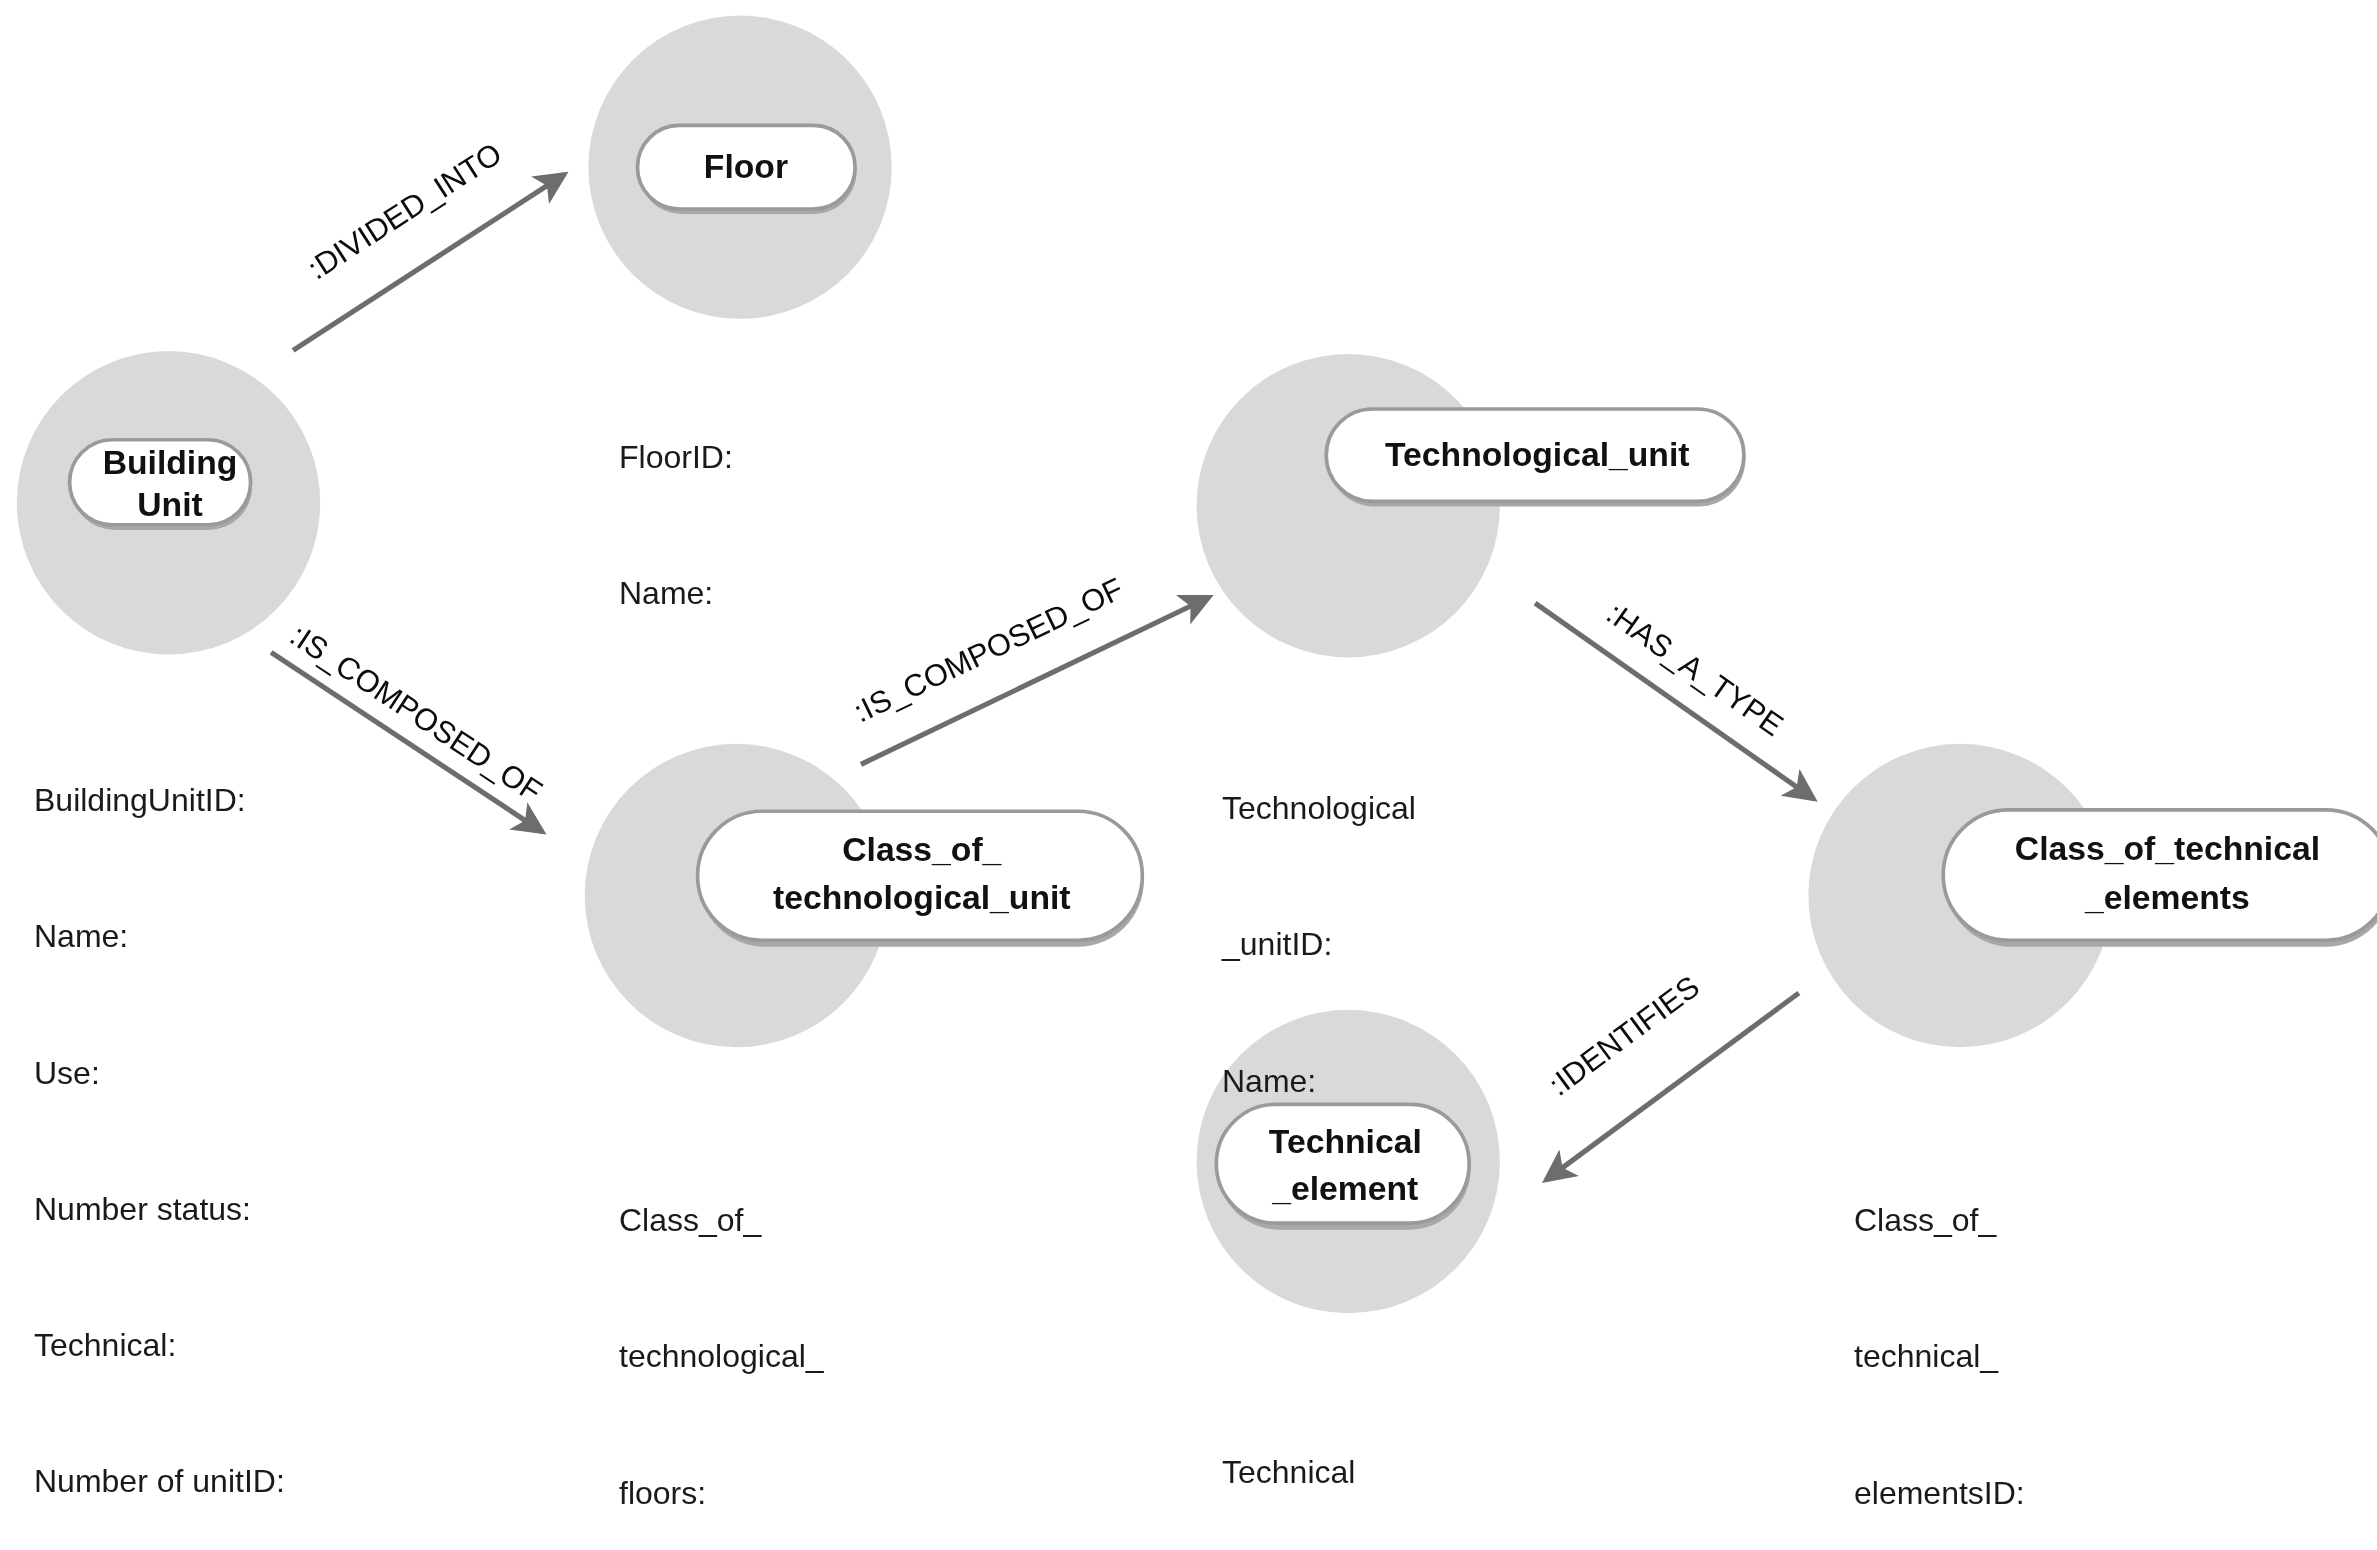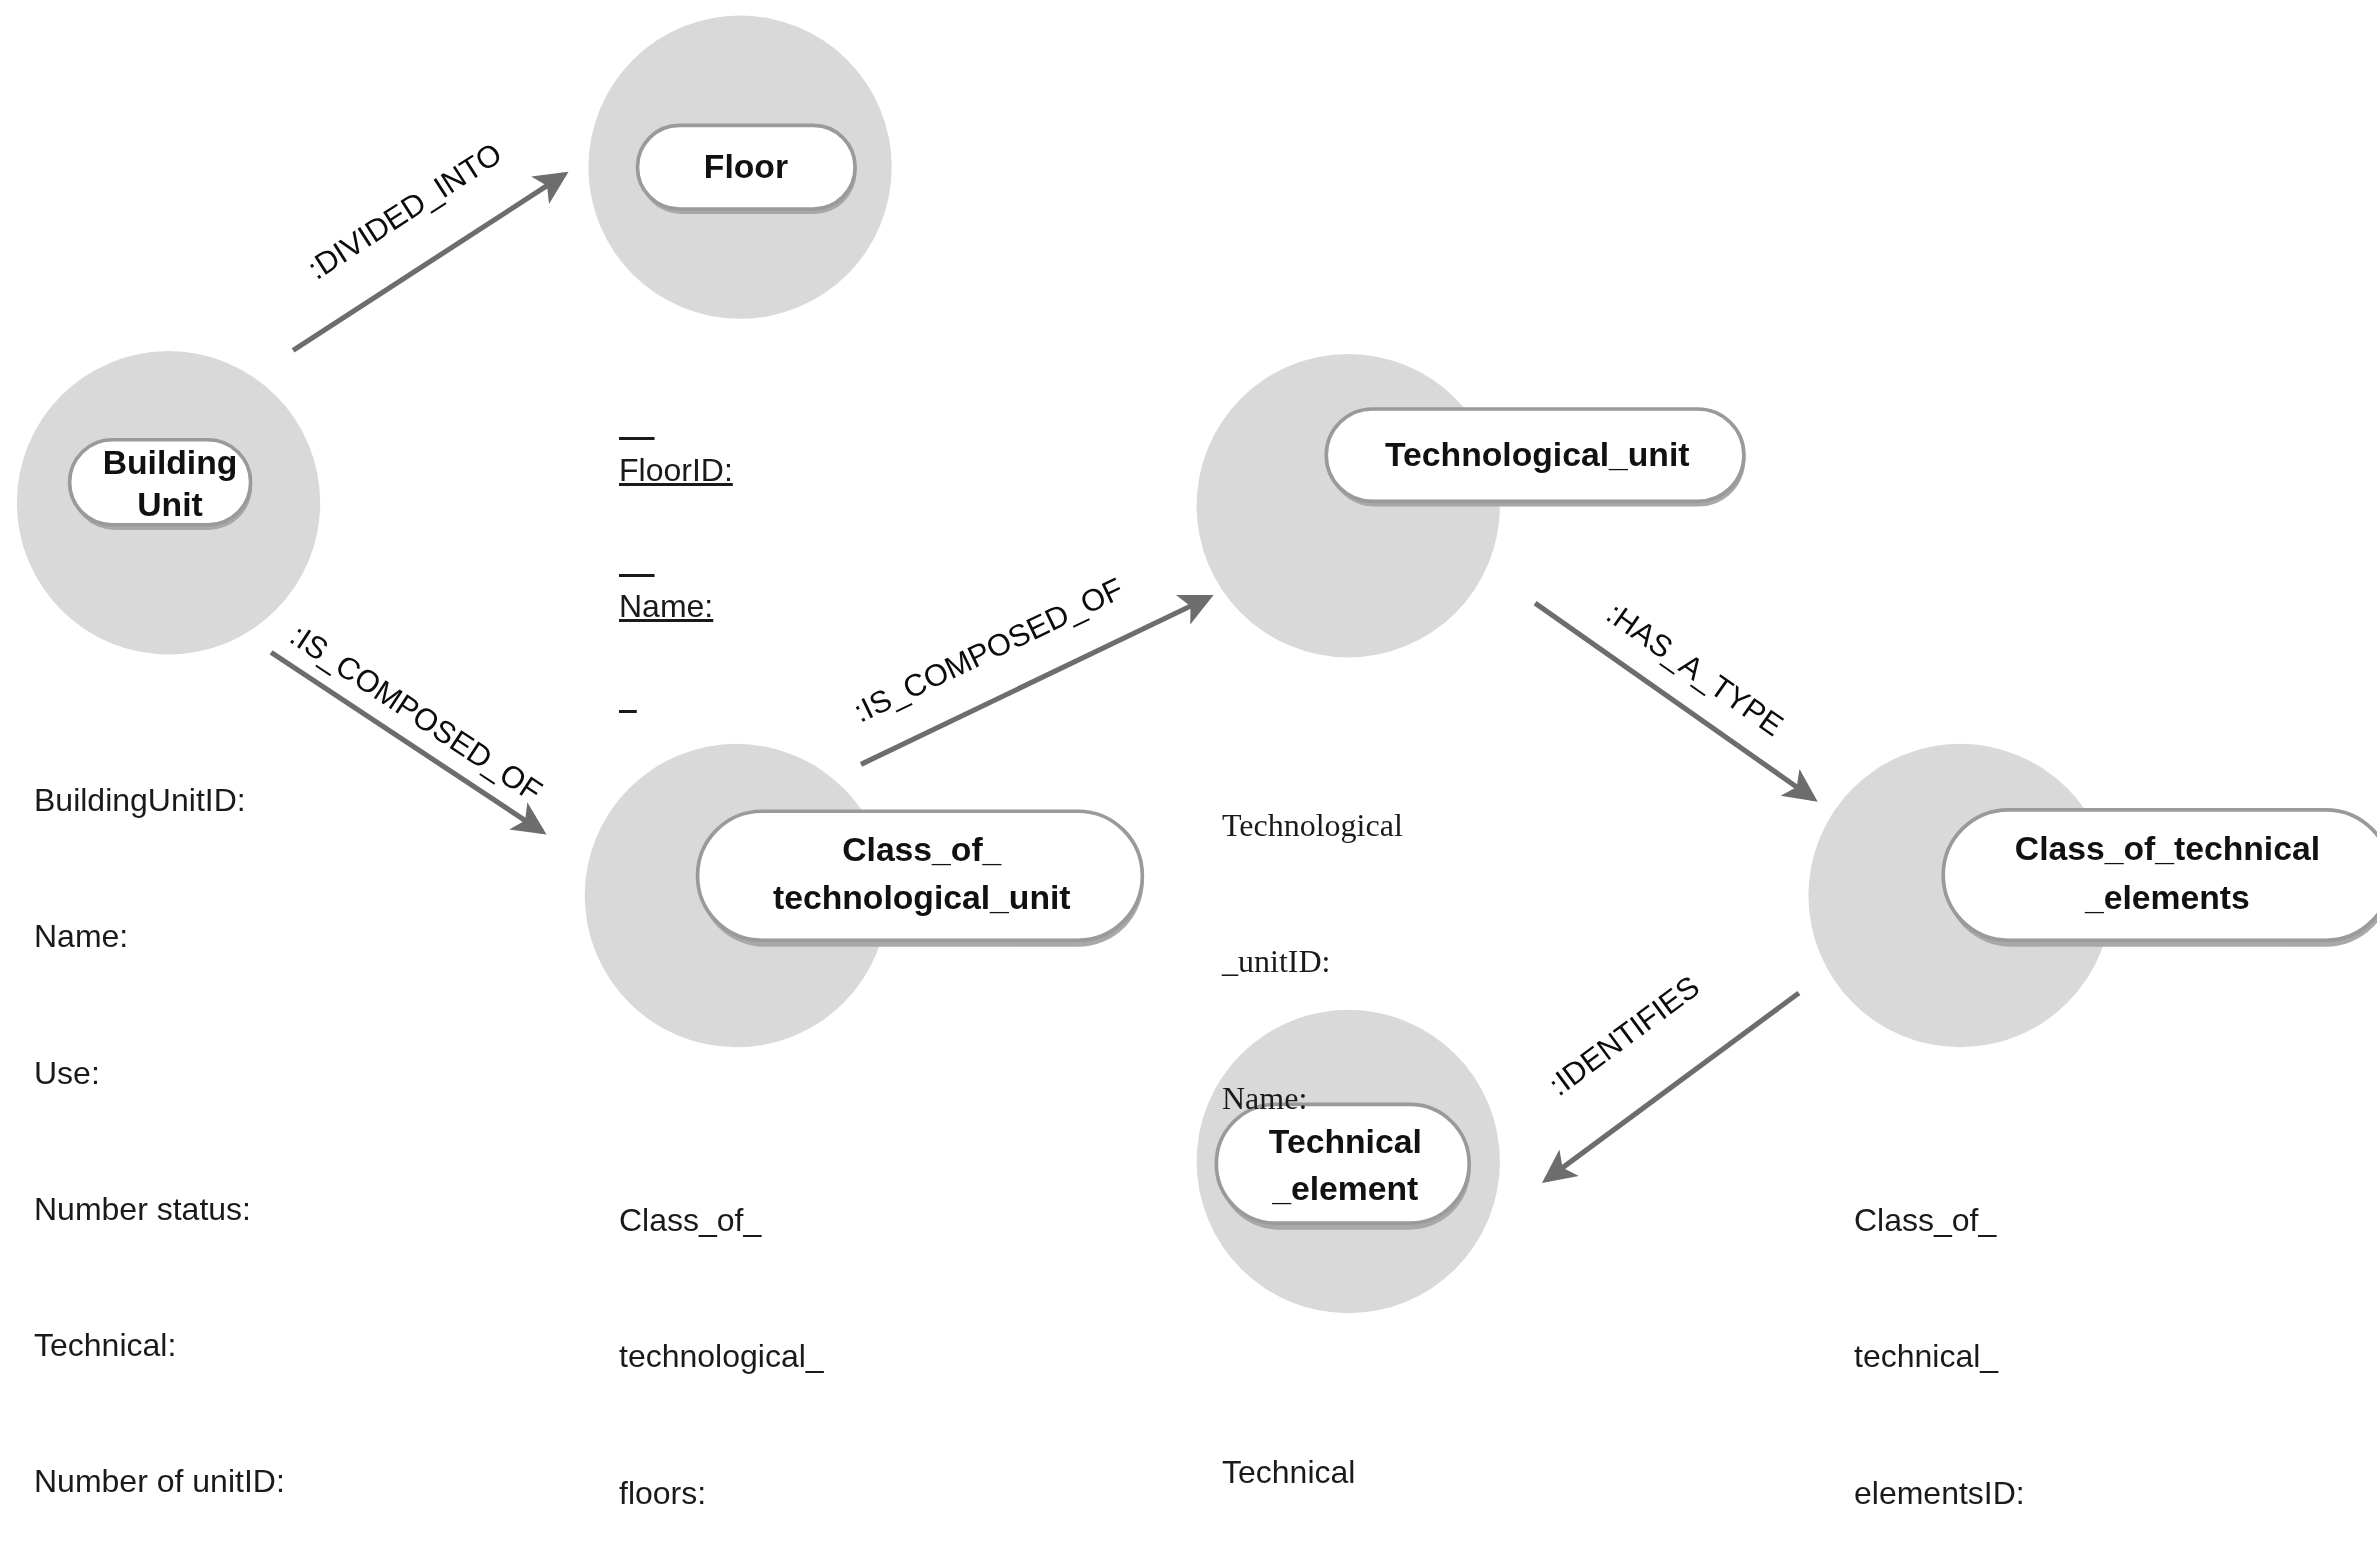--- a/index.html
+++ b/index.html
@@ -152,33 +152,33 @@
     <div>Use:</div>
     <div>Number status:</div>
     <div>Technical:</div>
     <div>Number of unitID:</div>
     
     
     
     
   </div>
 
-  <div class="prop-block" style="left:619px; top:357px;text-decoration:underline;">
+  <div class="prop-block" style="left:619px; top:344px;">
     <div>FloorID:</div>
     <div>Name:</div>
   </div>
 
   <div class="prop-block" style="left:619px; top:1107px;">
     <div>Class_of_</div>
     <div>technological_</div>
     <div>floors:</div>
     
   </div>
 
-  <div class="prop-block" style="left:1222px; top:712px;font-family:Liberation Serif, serif;">
+  <div class="prop-block" style="left:1222px; top:695px;">
     <div>Technological</div>
     <div>_unitID:</div>
     <div>Name:</div>
   </div>
 
   <div class="prop-block" style="left:1854px; top:1107px;">
     <div>Class_of_</div>
     <div>technical_</div>
     <div>elementsID:</div>
     

